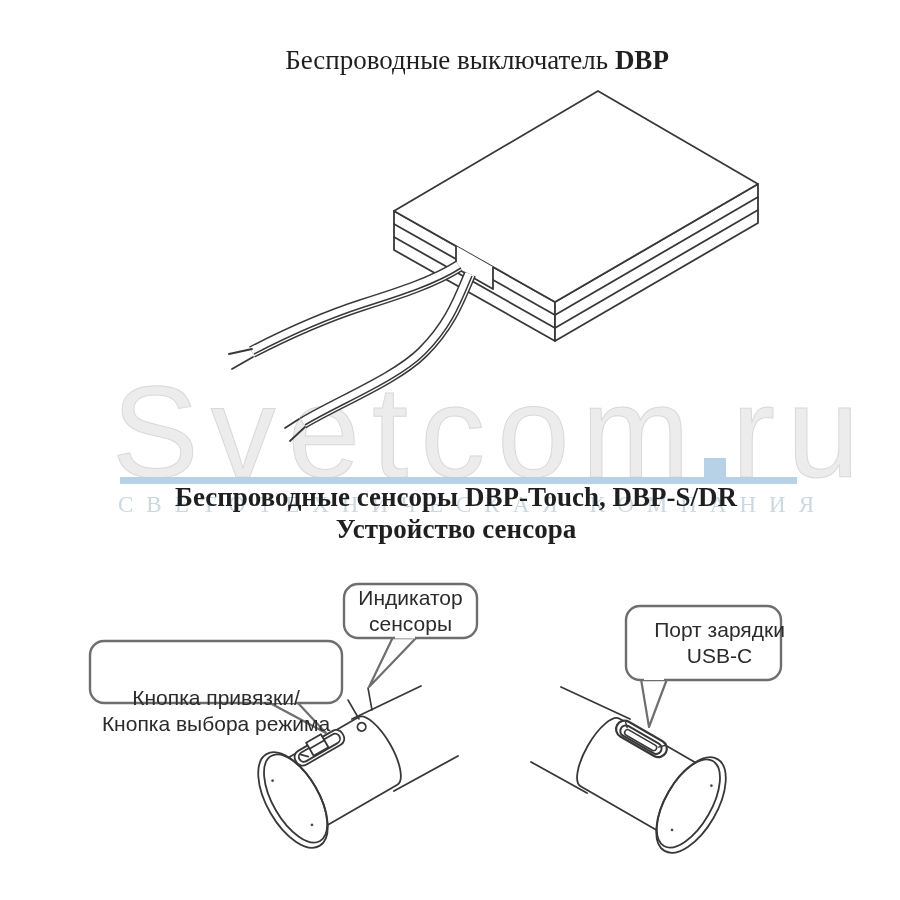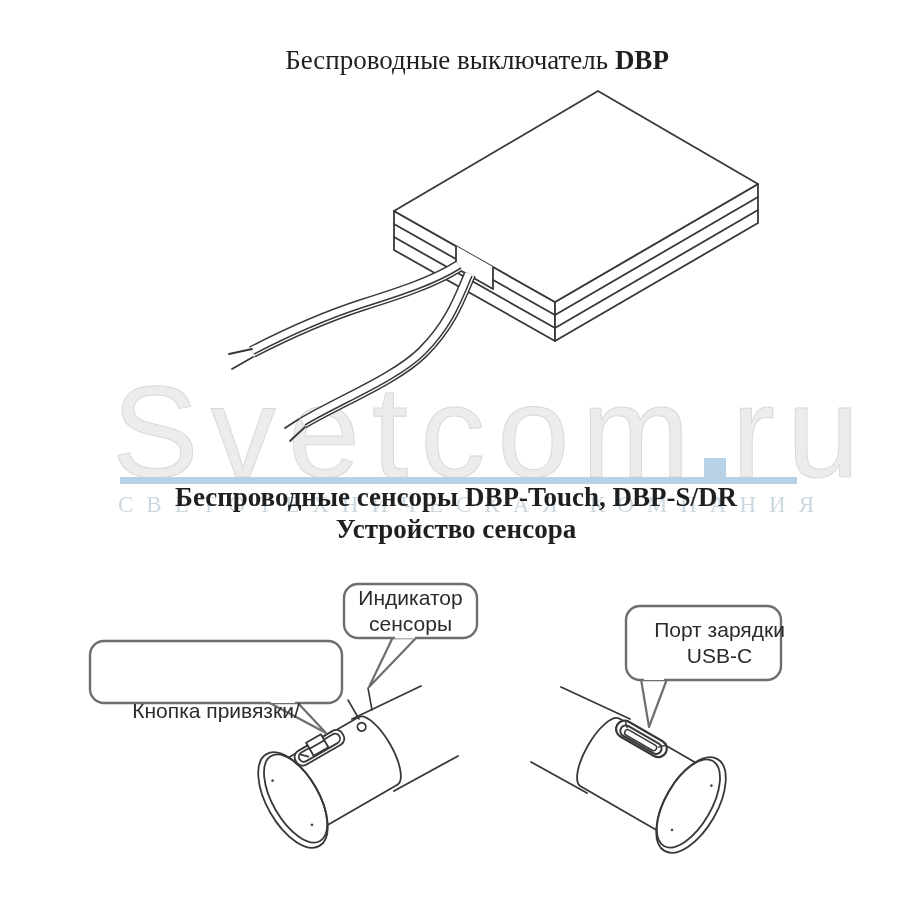--- a/index.html
+++ b/index.html
@@ -160,20 +160,21 @@
     <div>Устройство сенсора</div>
   </div>
 
   <div class="txt callout-text callout-indicator">
     <div>Индикатор</div>
     <div>сенсоры</div>
   </div>
 
   <div class="txt callout-text callout-button">
     <div>Кнопка привязки/</div>
+    <div>Кнопка выбора режима</div>
   </div>
 
   <div class="txt callout-text callout-usb">
     <div>Порт зарядки</div>
     <div>USB-C</div>
   </div>
 
 </div>
 
 </body></html>

